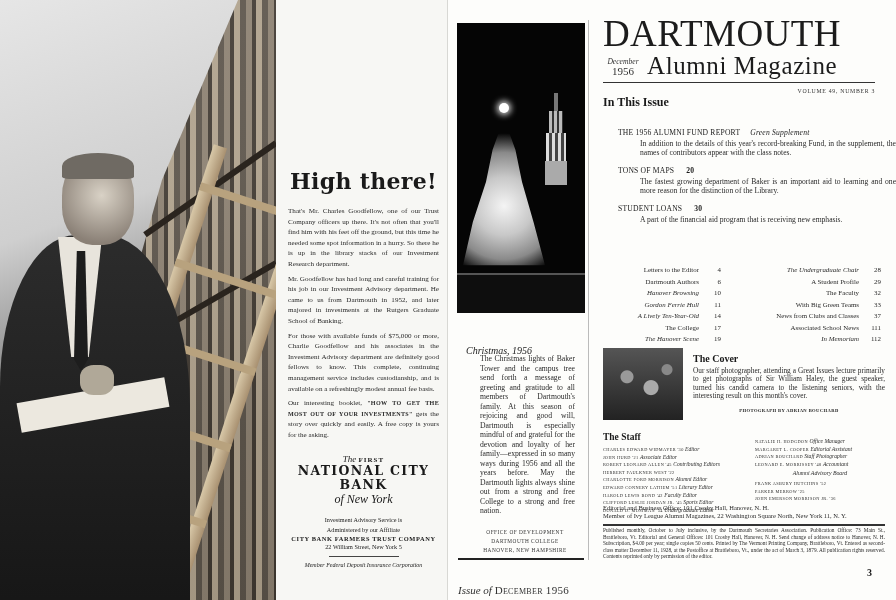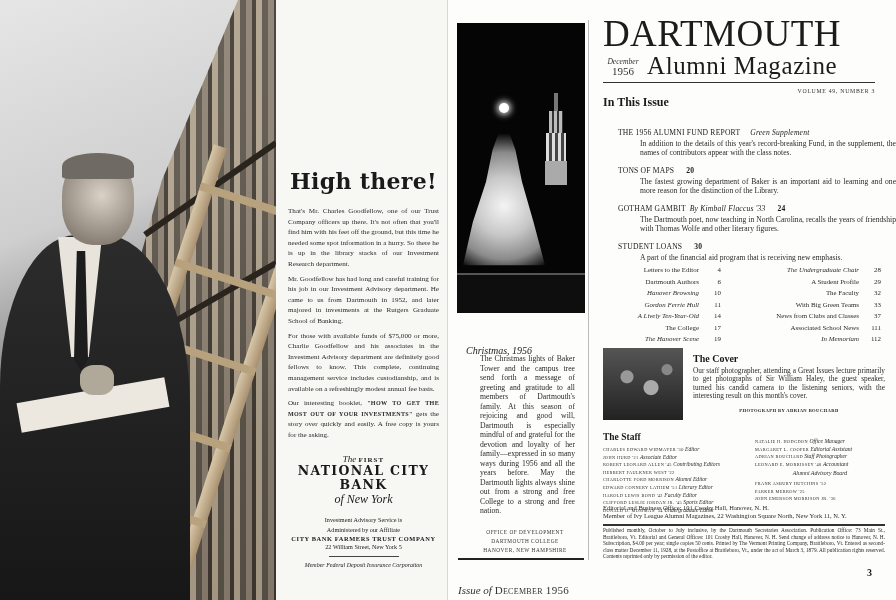--- a/index.html
+++ b/index.html
@@ -225,24 +225,20 @@
 <div class="toc">
   <div class="toc-item">
     <div class="toc-title"><span>THE 1956 ALUMNI FUND REPORT</span><i>Green Supplement</i></div>
     <div class="toc-desc">In addition to the details of this year's record-breaking Fund, in the supplement, the names of contributors appear with the class notes.</div>
   </div>
   <div class="toc-item">
     <div class="toc-title"><span>TONS OF MAPS</span><span class="pg">20</span></div>
     <div class="toc-desc">The fastest growing department of Baker is an important aid to learning and one more reason for the distinction of the Library.</div>
   </div>
   <div class="toc-item">
-    <div class="toc-title"><span>GOTHAM GAMBIT</span> <i style="margin-left:2px">By Kimball Flaccus '33</i><span class="pg">24</span></div>
-    <div class="toc-desc">The Dartmouth poet, now teaching in North Carolina, recalls the years of friendship with Thomas Wolfe and other literary figures.</div>
-  </div>
-  <div class="toc-item">
     <div class="toc-title"><span>STUDENT LOANS</span><span class="pg">30</span></div>
     <div class="toc-desc">A part of the financial aid program that is receiving new emphasis.</div>
   </div>
 </div>
 
 <div class="dept">
   <div class="dept-col c1">
     <span class="n">Letters to the Editor</span>
       <span class="p">4</span>
     <span class="n">Dartmouth Authors</span>

